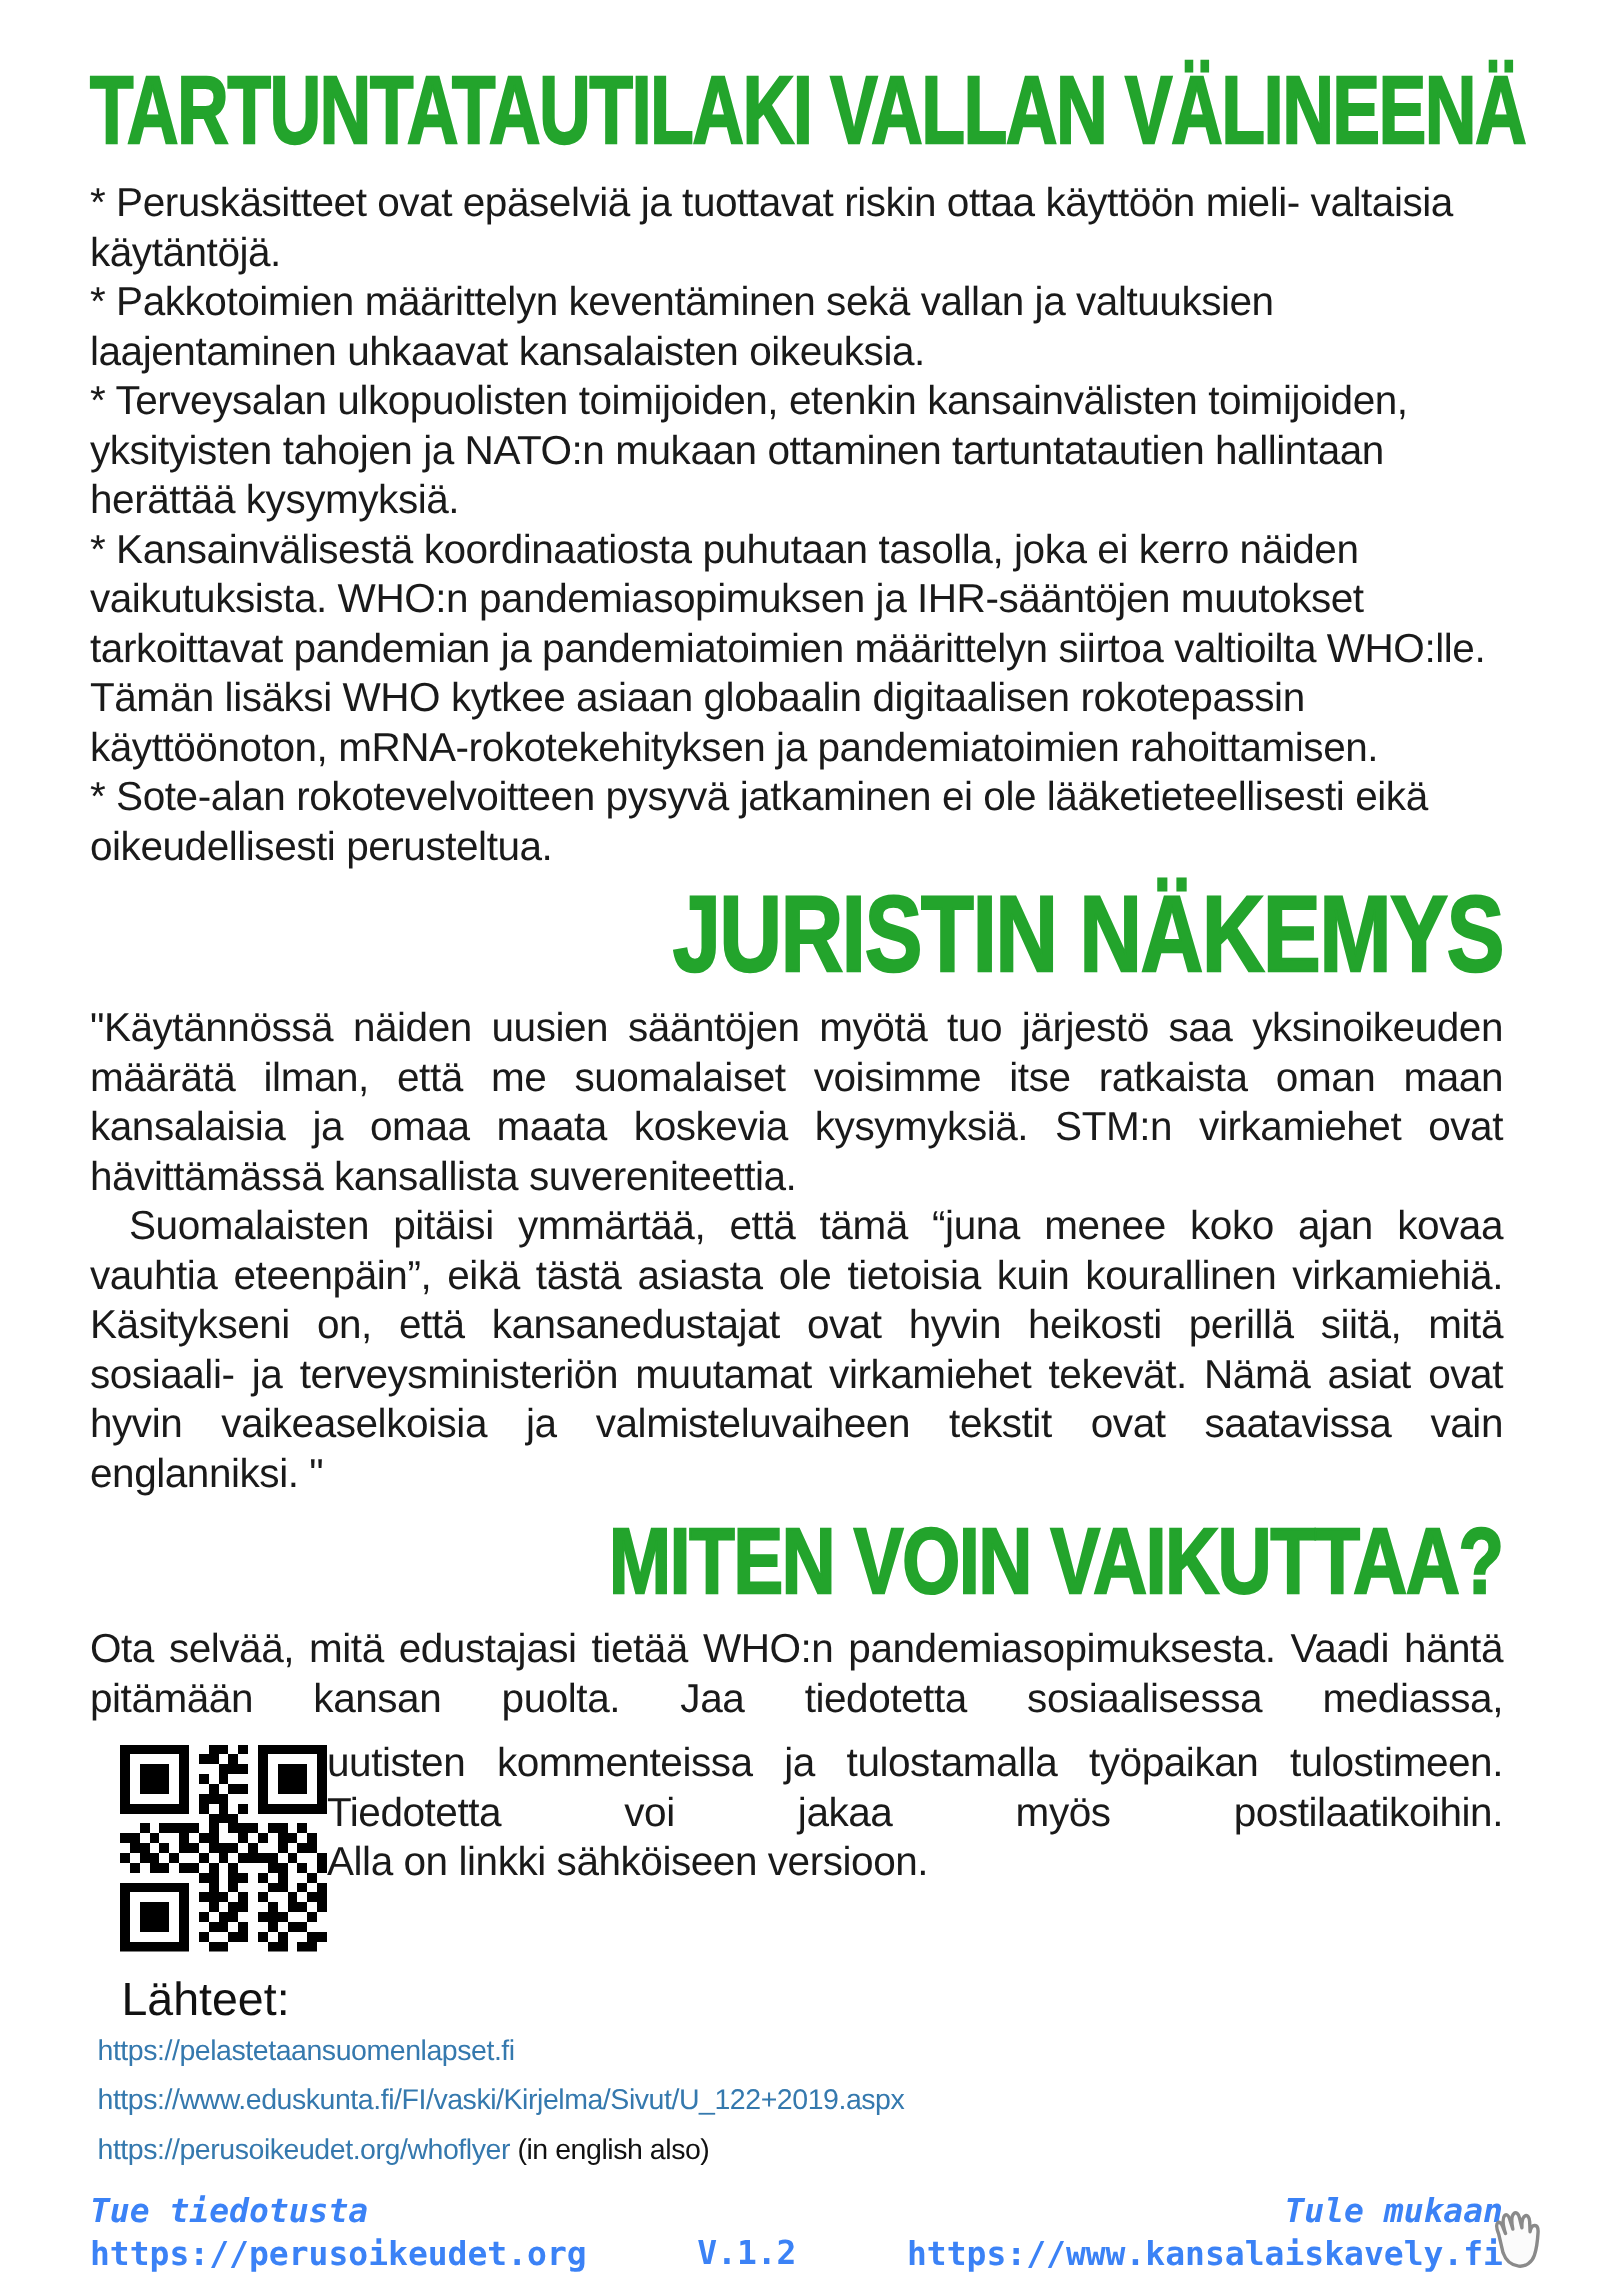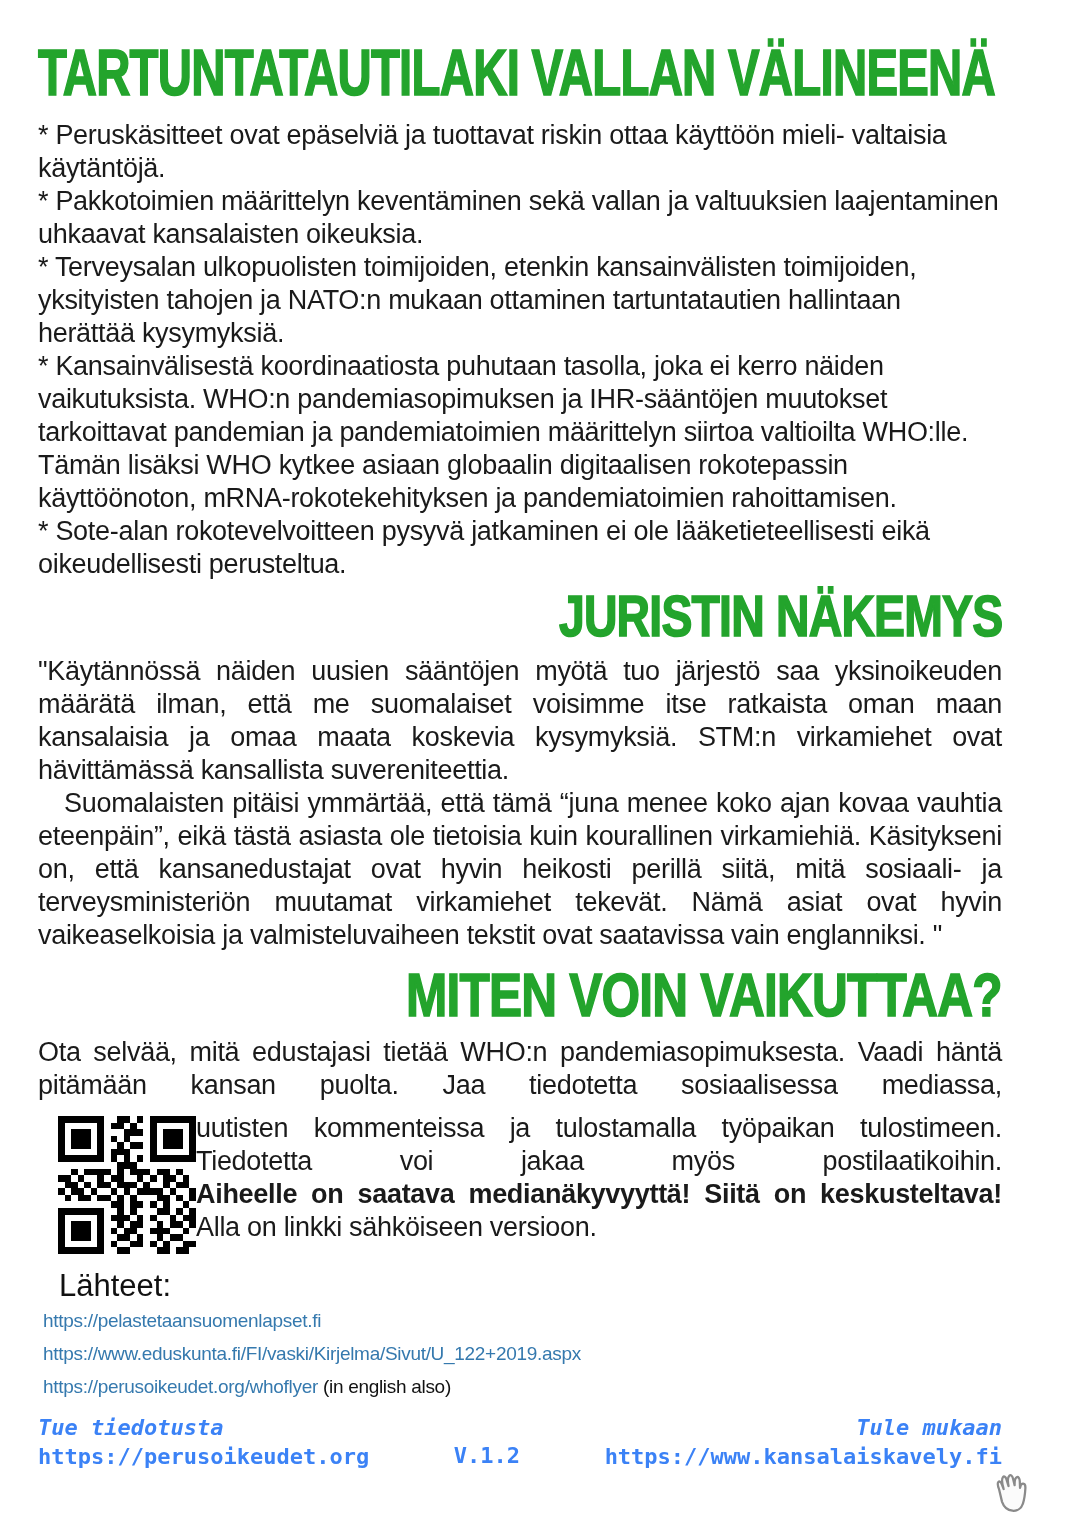--- a/index.html
+++ b/index.html
@@ -1,35 +1,35 @@
 <!DOCTYPE html>
 <html><head>
 <meta charset="utf-8">
 <style>
   html, body { margin: 0; padding: 0; background: #ffffff; }
   body { width: 1080px; font-family: "Liberation Sans", sans-serif; color: #1a1a1a; }
   .page {
     position: relative;
     width: 1040px; height: 1516px;
     box-sizing: border-box;
-    padding: 36px 38px 0 38px;
+    padding: 36px 38px 0 60px;
     overflow: hidden;
     background: #ffffff;
   }
   h1, h2 { color: #23a42c; font-weight: bold; margin: 0; white-space: nowrap; }
   .cond {
     display: inline-block;
     transform: scaleX(0.74);
     transform-origin: 0 50%;
     letter-spacing: -1px;
     -webkit-text-stroke: 1.6px currentColor;
   }
   .cond-r { transform-origin: 100% 50%; transform: scaleX(0.8); }
   h1 { font-size: 64px; line-height: 1.05; margin: 4px 0 12px 0; }
-  h2 { font-size: 58px; line-height: 1.0; text-align: right; margin: 6px 0 10px 0; }
+  h2 { font-size: 72px; line-height: 1.0; text-align: right; margin: 6px 0 10px 0; }
   h2.big { font-size: 62px; margin-top: 12px; }
   .body-p { font-size: 27px; line-height: 33px; margin: 0; letter-spacing: -0.3px; }
   .just { text-align: justify; }
   .justlast { text-align: justify; text-align-last: justify; }
   .indent { text-indent: 26px; }
   .bold { font-weight: bold; }
   .qr-row { display: flex; margin-top: 10px; padding-left: 20px; align-items: flex-start; }
   .qr { width: 138px; height: 138px; flex: 0 0 138px; margin-top: 4px; shape-rendering: crispEdges; }
   .qr-text { flex: 1 1 auto; }
   .sources { margin-top: 14px; }
@@ -304,21 +304,20 @@
         <rect x="6" y="20" width="1" height="1" fill="#000"></rect>
         <rect x="9" y="20" width="1" height="1" fill="#000"></rect>
         <rect x="10" y="20" width="1" height="1" fill="#000"></rect>
         <rect x="15" y="20" width="1" height="1" fill="#000"></rect>
         <rect x="16" y="20" width="1" height="1" fill="#000"></rect>
         <rect x="18" y="20" width="1" height="1" fill="#000"></rect>
         <rect x="19" y="20" width="1" height="1" fill="#000"></rect>
       </svg>
     <div class="qr-text">
       <p class="body-p justlast">uutisten kommenteissa ja tulostamalla työpaikan tulostimeen. Tiedotetta voi jakaa myös postilaatikoihin.</p>
-      <p class="body-p bold justlast">Aiheelle on saatava medianäkyvyyttä! Siitä on keskusteltava!</p>
       <p class="body-p">Alla on linkki sähköiseen versioon.</p>
     </div>
   </div>
 
   <div class="sources">
     <div class="sources-label">Lähteet:</div>
     <div class="links">
         <div class="link-line"><a>https://pelastetaansuomenlapset.fi</a></div>
         <div class="link-line"><a>https://www.eduskunta.fi/FI/vaski/Kirjelma/Sivut/U_122+2019.aspx</a></div>
         <div class="link-line"><a>https://perusoikeudet.org/whoflyer</a><span class="link-suffix"> (in english also)</span></div>

